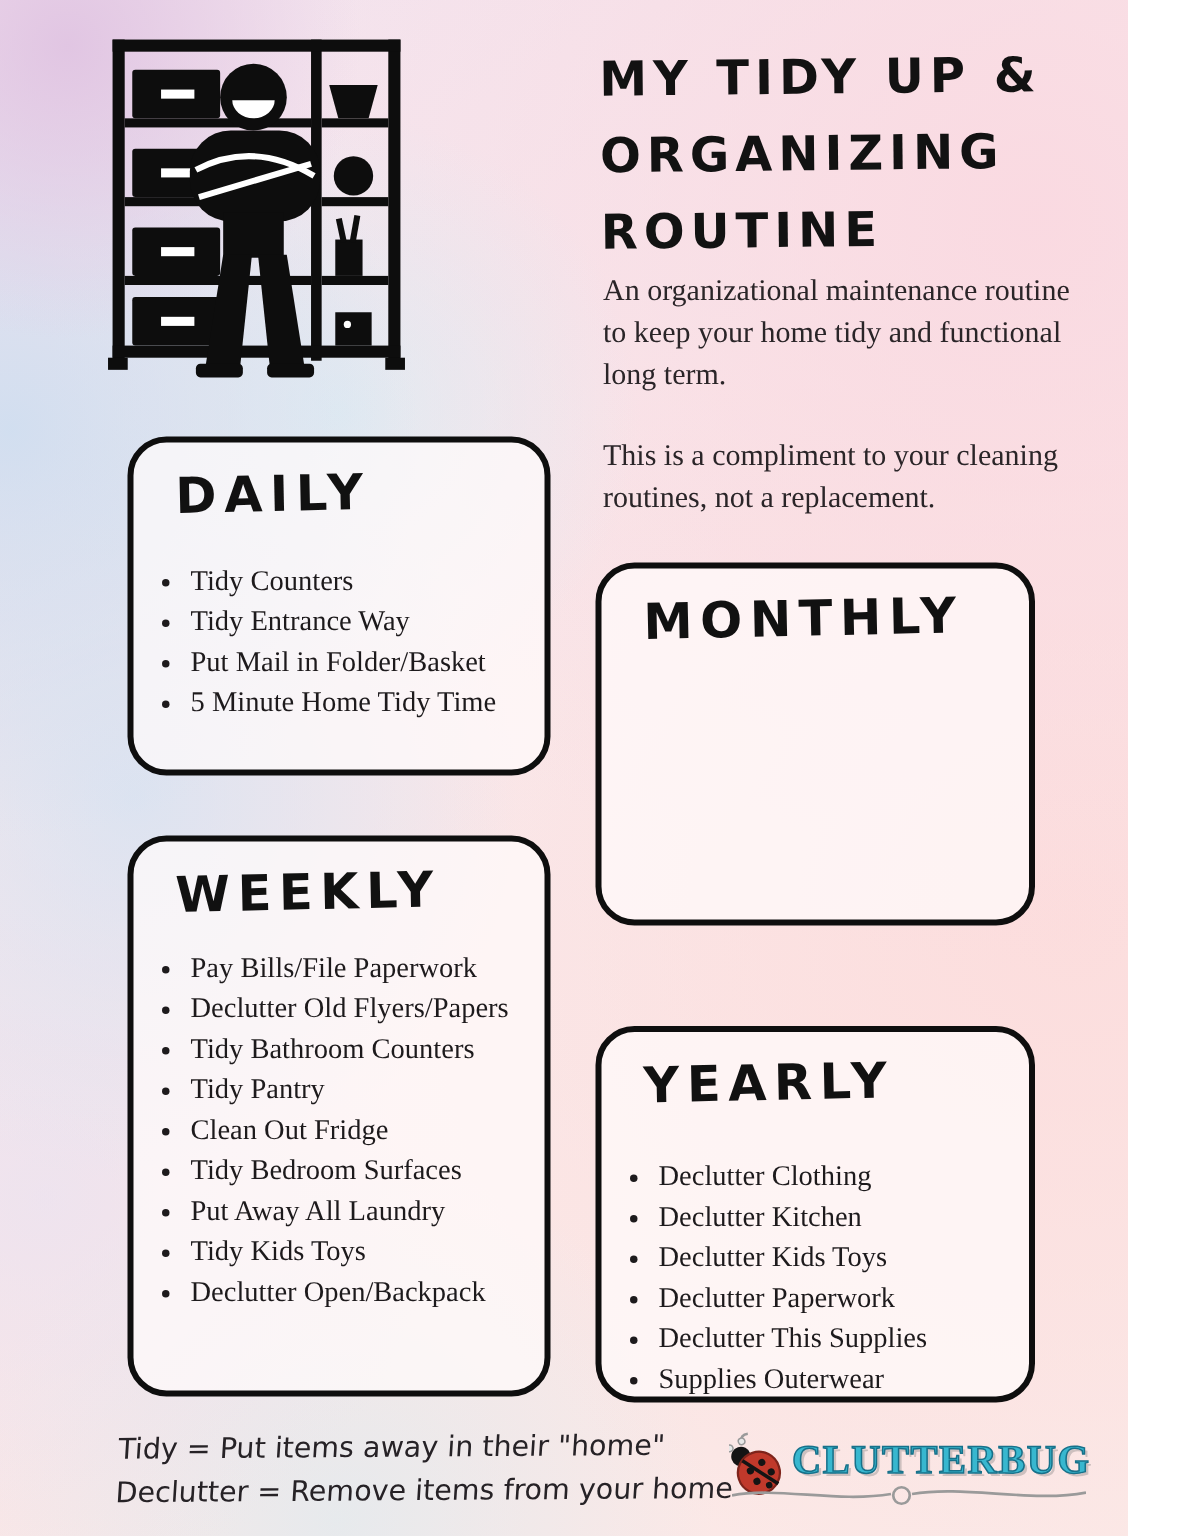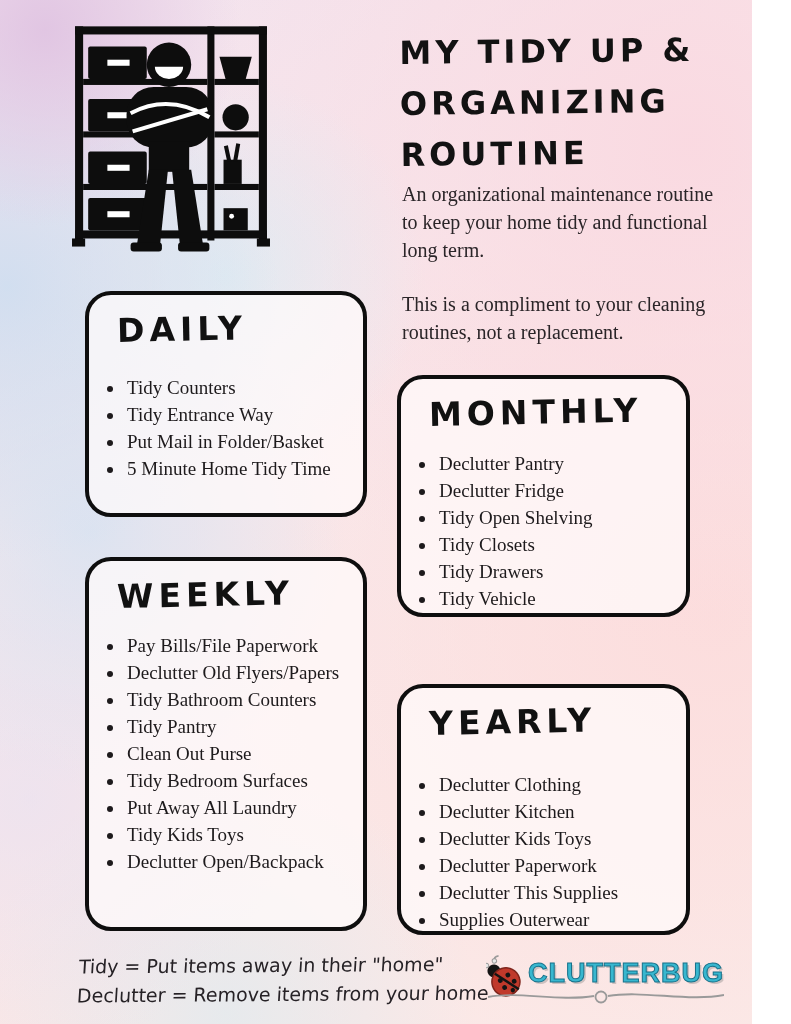--- a/index.html
+++ b/index.html
@@ -96,21 +96,21 @@
   }
 
   .logo {
     position: absolute;
     left: 486px; top: 950px;
     width: 240px; height: 58px;
   }
   .logo .ladybug { position: absolute; left: 0; top: 4px; width: 38px; height: 46px; }
   .logo .brand-text {
     position: absolute; left: 42px; top: 8px;
-    font-family: Liberation Sans, sans-serif;
+    font-family: Liberation Serif, serif;
     font-weight: 800;
     font-size: 27px;
     letter-spacing: 1px;
     color: #38b7cf;
     -webkit-text-stroke: 1px #17718a;
     text-shadow: 2px 2px 0 rgba(120,120,120,0.35);
   }
   .logo .squiggle { position: absolute; left: 2px; top: 38px; width: 236px; height: 18px; }
 </style>
 </head>
@@ -189,38 +189,30 @@
     </ul>
   </section>
 
   <section class="card card-weekly">
     <h2>WEEKLY</h2>
     <ul>
       <li>Pay Bills/File Paperwork</li>
       <li>Declutter Old Flyers/Papers</li>
       <li>Tidy Bathroom Counters</li>
       <li>Tidy Pantry</li>
-      <li>Clean Out Purse</li>
+      <li>Clean Out Fridge</li>
       <li>Tidy Bedroom Surfaces</li>
       <li>Put Away All Laundry</li>
       <li>Tidy Kids Toys</li>
       <li>Declutter Open/Backpack</li>
     </ul>
   </section>
 
   <section class="card card-monthly">
     <h2>MONTHLY</h2>
-    <ul>
-      <li>Declutter Pantry</li>
-      <li>Declutter Fridge</li>
-      <li>Tidy Open Shelving</li>
-      <li>Tidy Closets</li>
-      <li>Tidy Drawers</li>
-      <li>Tidy Vehicle</li>
-    </ul>
   </section>
 
   <section class="card card-yearly">
     <h2>YEARLY</h2>
     <ul>
       <li>Declutter Clothing</li>
       <li>Declutter Kitchen</li>
       <li>Declutter Kids Toys</li>
       <li>Declutter Paperwork</li>
       <li>Declutter This Supplies</li>

